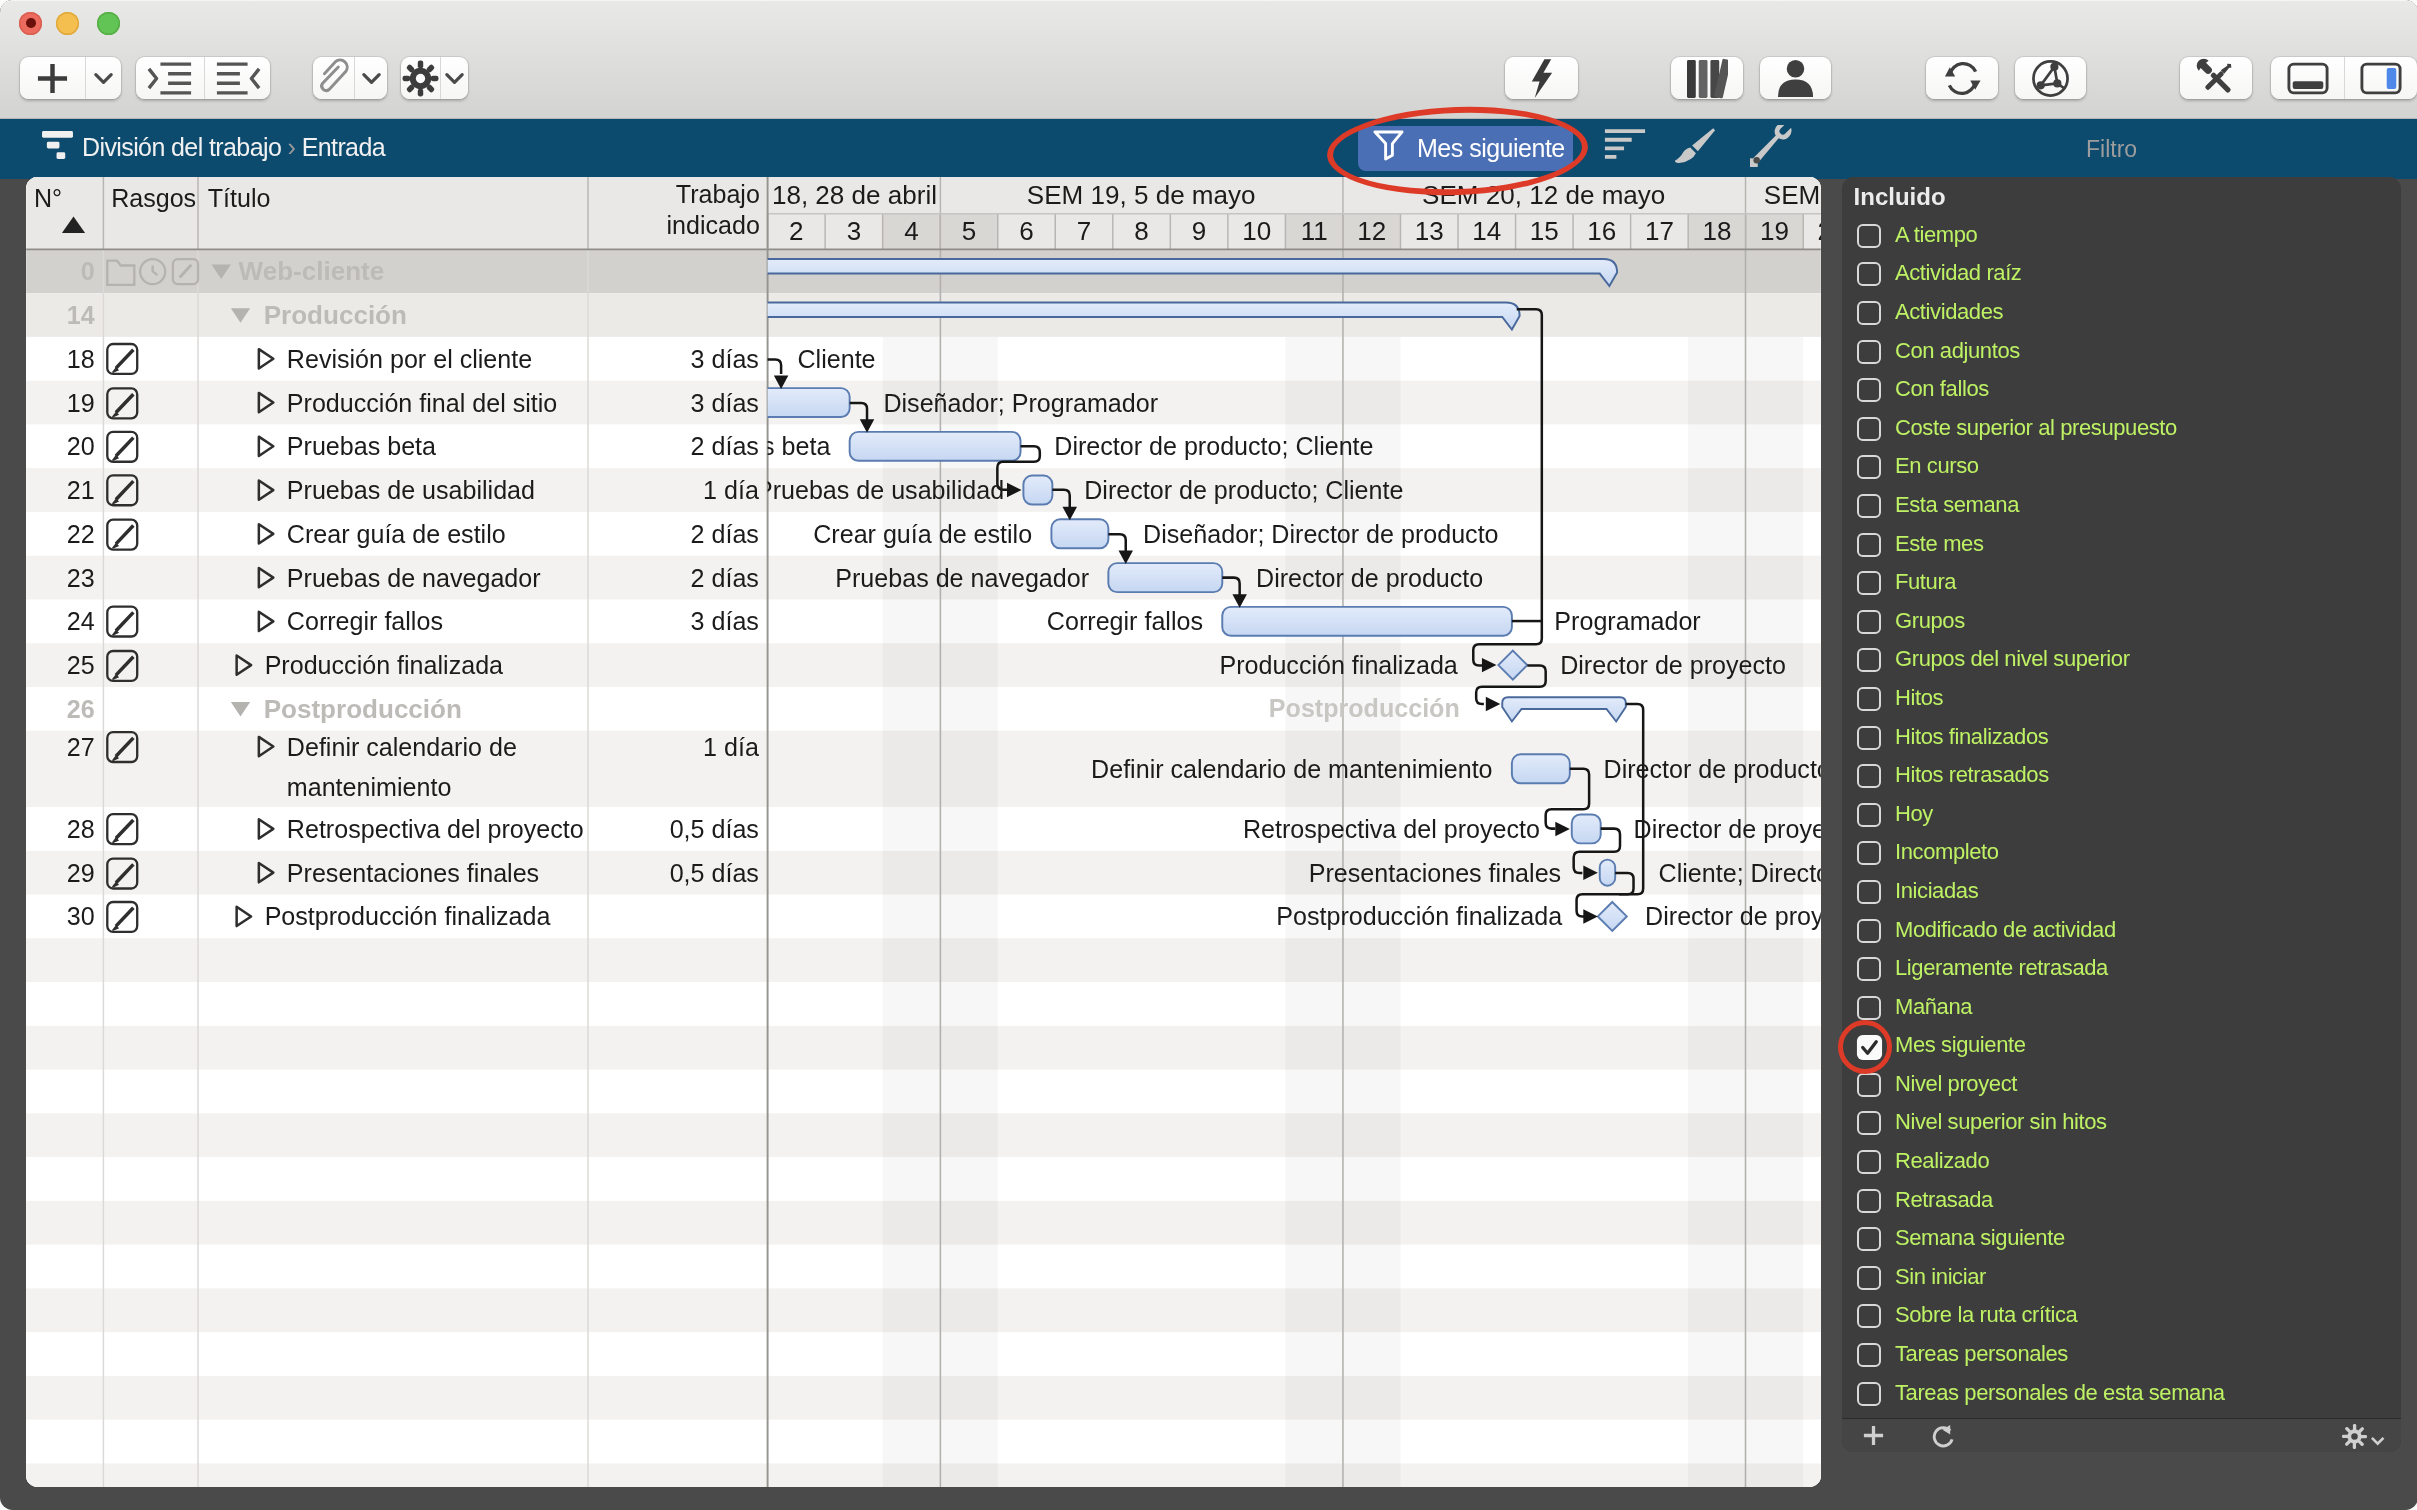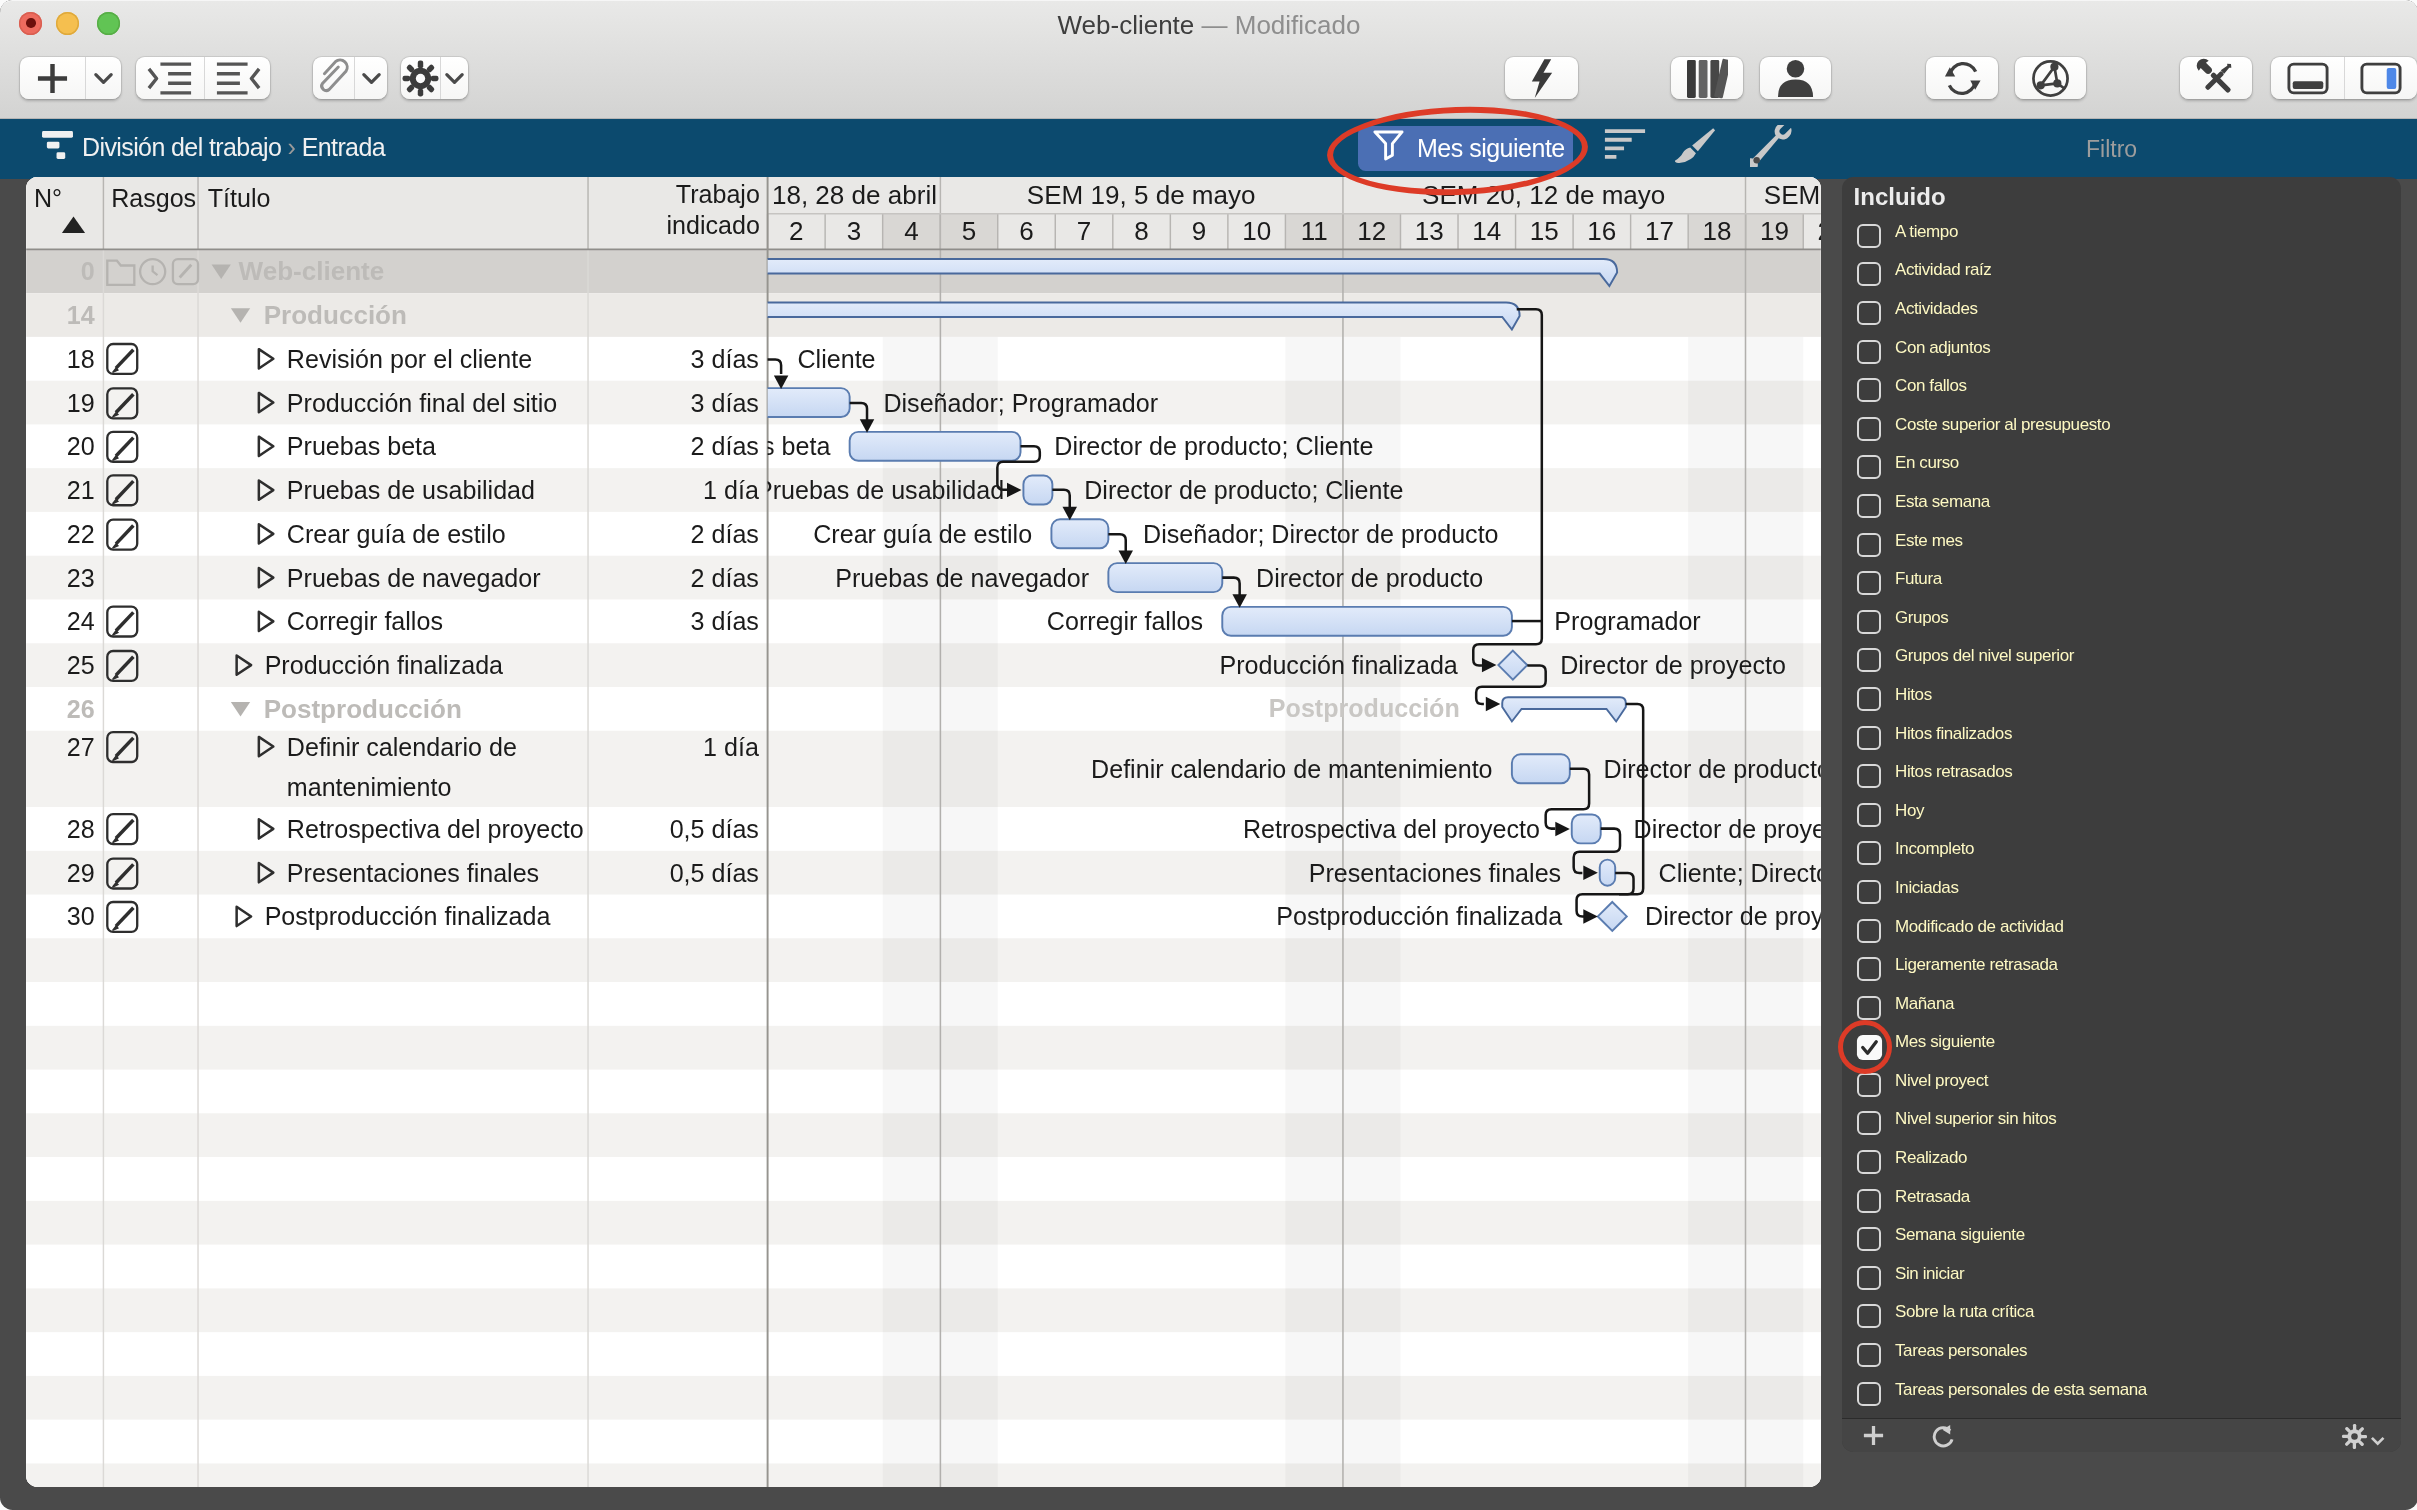--- a/index.html
+++ b/index.html
@@ -17,37 +17,36 @@
 .tdiv { width:1.4px; height:100%; background:#d8d8d8; }
 .tseg { display:flex; align-items:center; justify-content:center; height:100%; }
 #darkbar { position:absolute; left:0; top:119px; width:100%; height:60px; background:#0c4a6e; }
 #card { position:absolute; left:26px; top:177px; width:1795px; height:1310px; background:#fff;
   border-radius:11.6px; overflow:hidden; }
 #panel { position:absolute; left:1842px; top:177px; width:559px; height:1275px; background:#3d3d3d;
   border-radius:11.6px; overflow:hidden; }
 .sbrow { position:absolute; left:0; height:0; width:100%; }
 .cb { position:absolute; left:14.5px; top:-12.6px; width:24px; height:24px;
   border:2.5px solid #d8d8d8; border-radius:5.8px; }
-.sblbl { position:absolute; left:53px; top:-15.4px; font-size:17px; letter-spacing:-0.4px; color:#fef9c3; white-space:nowrap; }
+.sblbl { position:absolute; left:53px; top:-15.4px; font-size:22px; letter-spacing:-0.4px; color:#bef264; white-space:nowrap; }
 #sbfoot { position:absolute; left:0; top:1241px; width:100%; height:35px; background:#454545;
   border-top:1.9px solid #2b2b2b; }
 .ellipse { position:absolute; border:6.8px solid #dd3b27; border-radius:50%; }
 #bc { position:absolute; top:13.5px; font-size:25px; letter-spacing:-0.6px; color:#f1f1f1; white-space:nowrap; }
 #filtro { position:absolute; top:17.4px; font-size:23px; color:#9d9d9d; }
 #mesbtn { position:absolute; left:1358px; top:126px; width:215px; height:45px; background:#4b6fb4;
   border-radius:7.7px; color:#fff; font-size:25px; letter-spacing:-0.5px; white-space:nowrap; display:flex; align-items:center; }
 </style></head>
 <body>
 <div id="win">
   <div id="titlebar">
     <div class="tl" style="left:19.3px; background:#ed6b5e; box-shadow:inset 0 0 0 1.4px #d95f51;"></div>
     <div style="position:absolute; left:26px; top:18.3px; width:9.7px; height:9.7px; border-radius:50%; background:#6c100c;"></div>
     <div class="tl" style="left:56px; background:#f5bf4f; box-shadow:inset 0 0 0 1.4px #dfa93c;"></div>
     <div class="tl" style="left:97px; background:#61c454; box-shadow:inset 0 0 0 1.4px #57ad46;"></div>
-    <div id="title">Web-cliente <span>— Modificado</span></div>
     <div class="tbtn" style="left:20px; width:101px;">
       <div class="tseg" style="width:65px;">
           <svg width="33" height="33" viewBox="0 0 34 34" style="">
             <path d="M 17,2 V 32 M 2,17 H 32" stroke="#3c3c3c" stroke-width="4.6"></path>
           </svg>
         </div>
         <div class="tdiv"></div>
       <div class="tseg" style="flex:1;">
           <svg width="23" height="23" viewBox="0 0 24 24" style="">
             <path d="M 4,8 L 12,16 L 20,8" fill="none" stroke="#4a4a4a" stroke-width="3.4" stroke-linecap="round" stroke-linejoin="round"></path>

